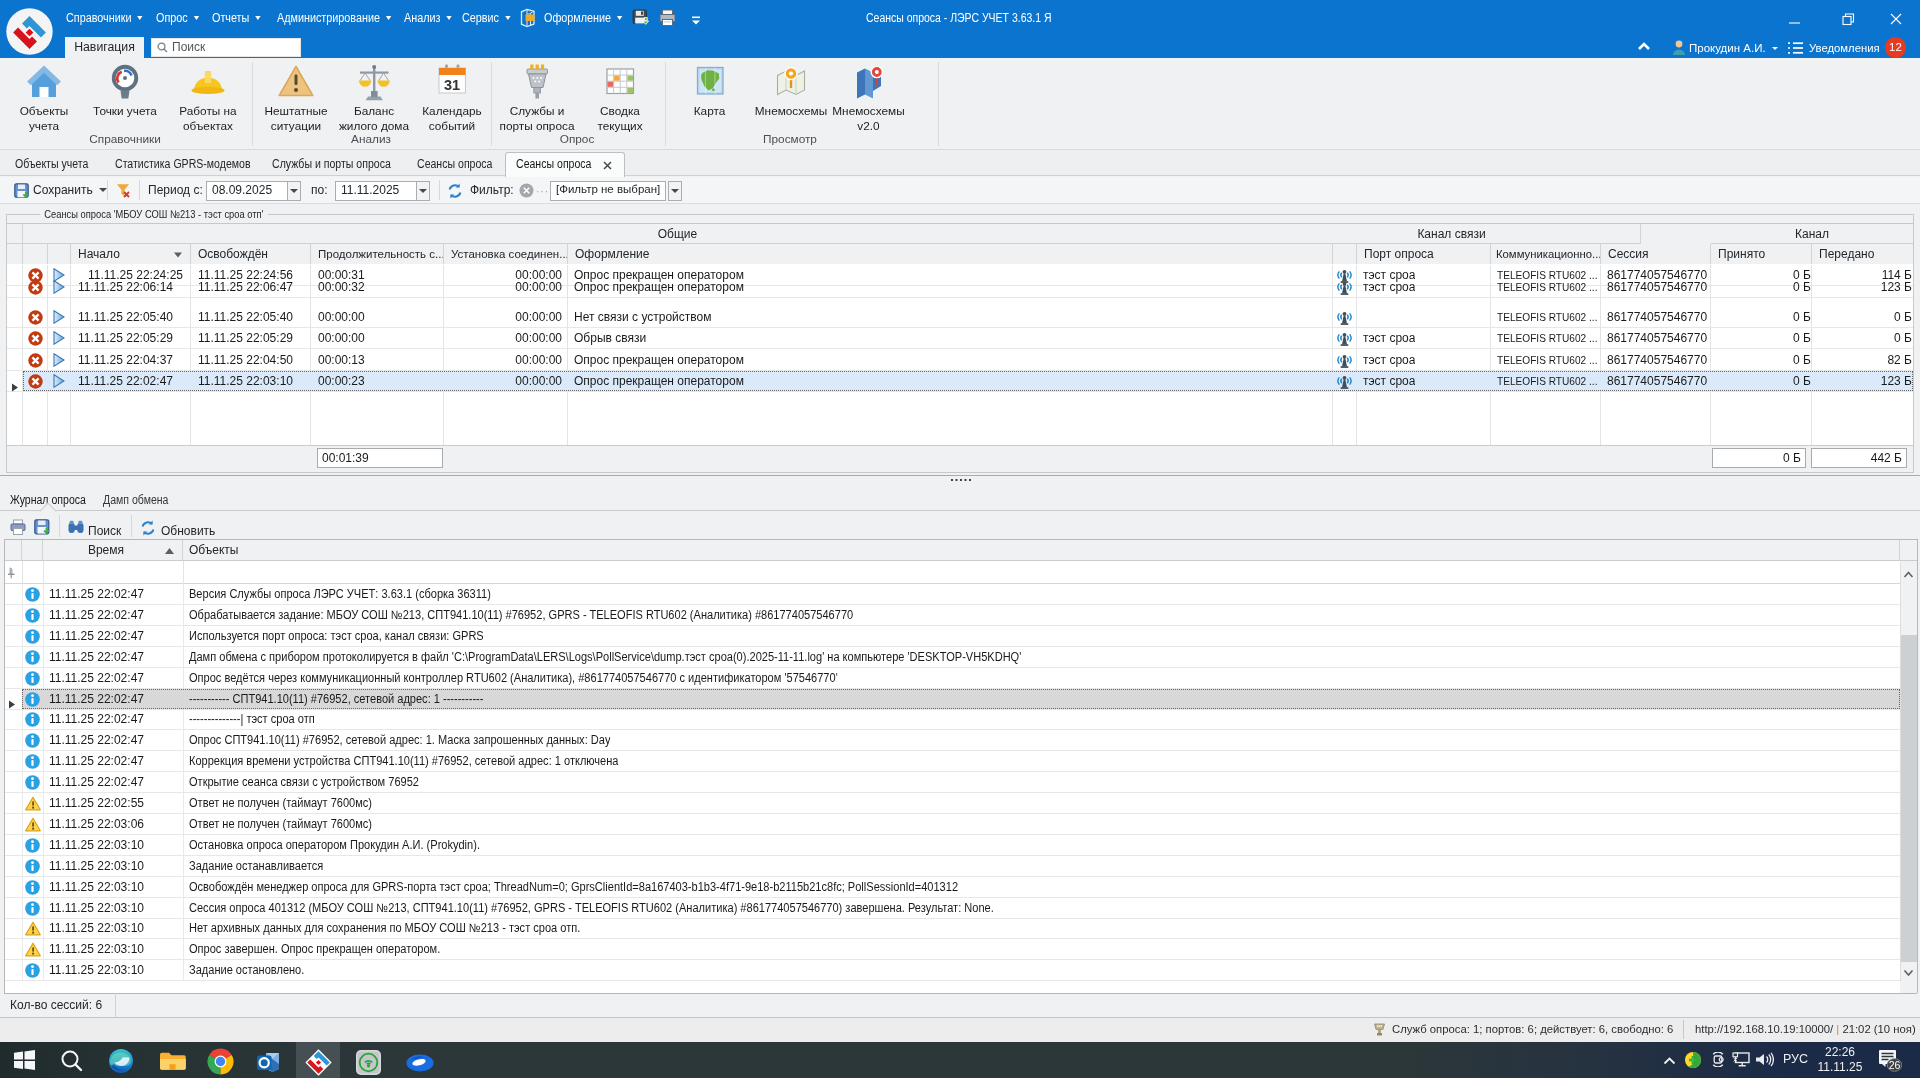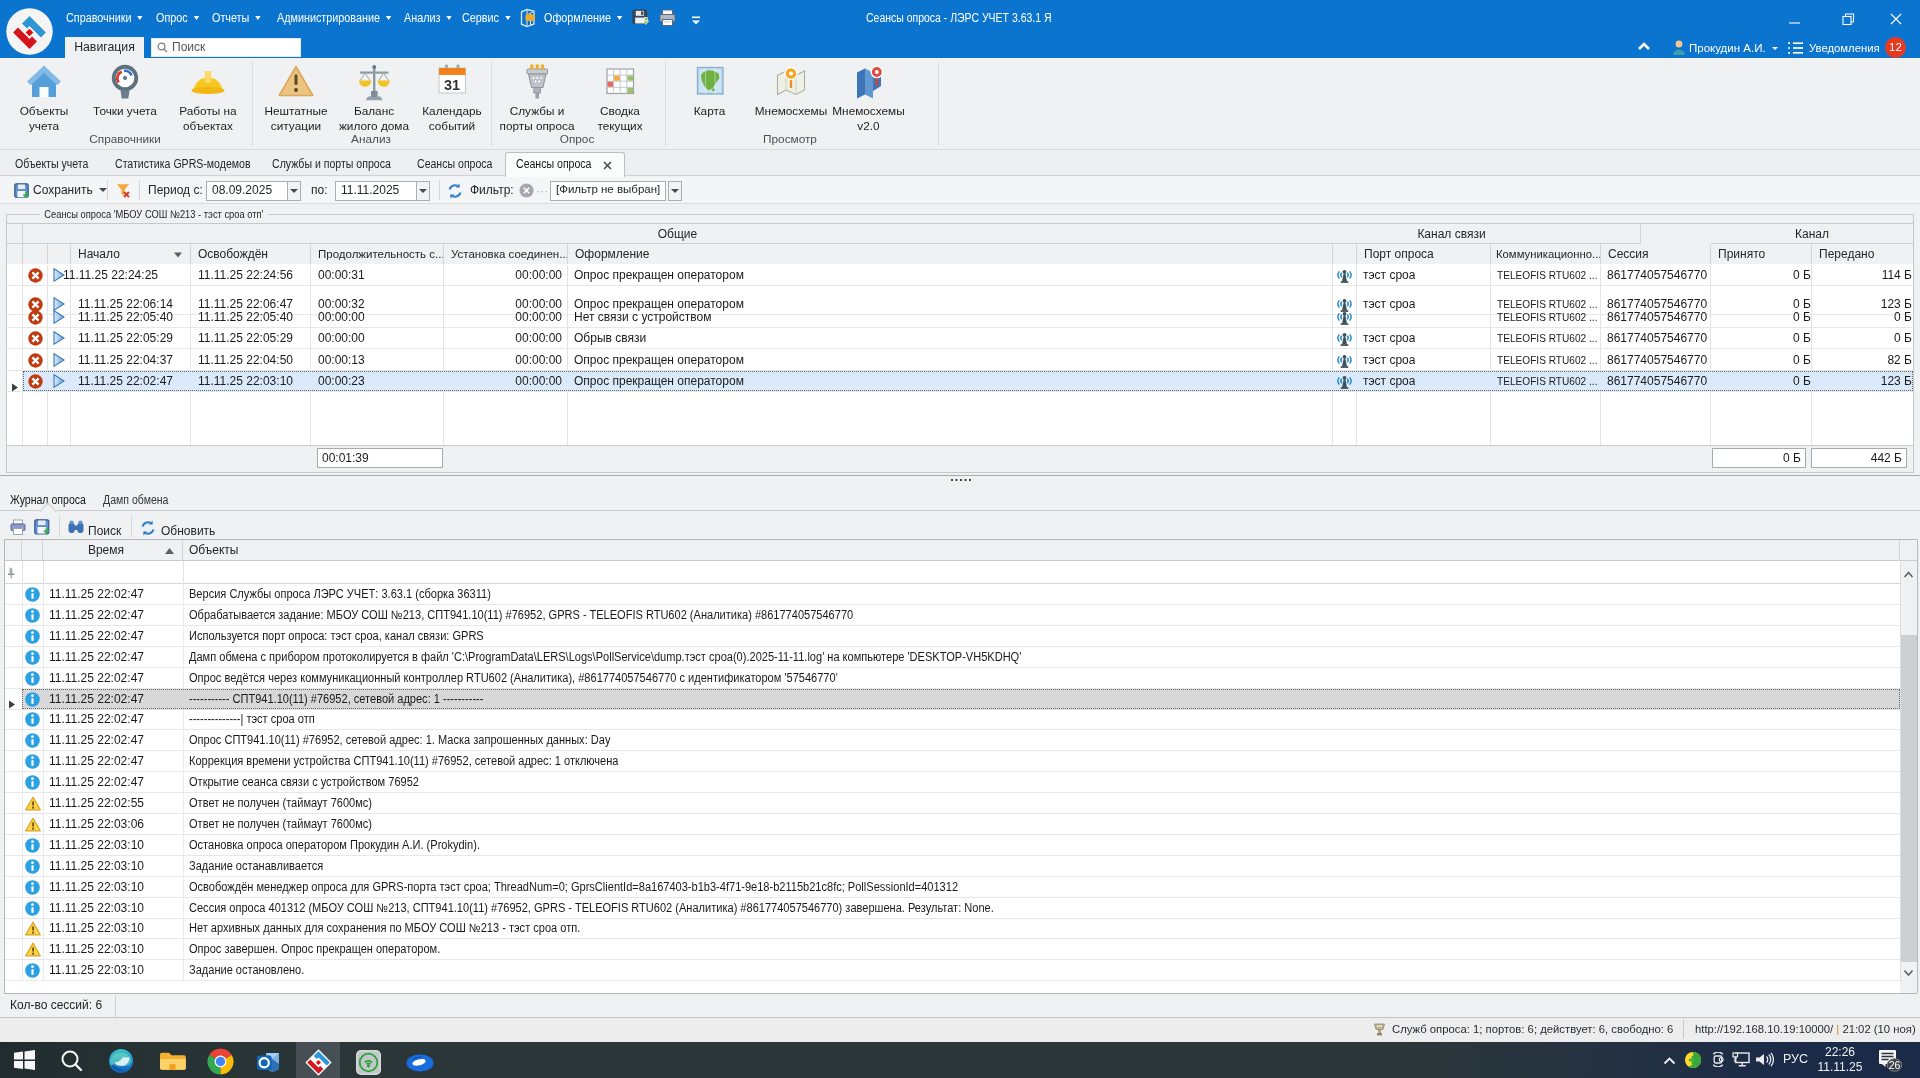--- a/index.html
+++ b/index.html
@@ -310,21 +310,21 @@
   </svg>
 
 <div class="grow" style="top:265px">
 <span class="gc" style="left:21px;top:3px"><svg width="15" height="15">
         <circle cx="7.5" cy="7.5" r="7.2" fill="#c23a10"></circle>
         <path d="M4.4,4.4 L10.6,10.6 M10.6,4.4 L4.4,10.6" stroke="#fff" stroke-width="2.3"></path>
       </svg></span>
 <span class="gc" style="left:46px;top:3px"><svg width="12" height="14">
         <path d="M1,0.8 L11,7 L1,13.2 Z" fill="url(#pg)" stroke="#3c78b4" stroke-width="1.1"></path>
       </svg></span>
-<span class="gc" style="left:56px">11.11.25 22:24:25</span>
+<span class="gc" style="left:81px">11.11.25 22:24:25</span>
     <span class="gc" style="left:191px">11.11.25 22:24:56</span>
     <span class="gc" style="left:311px">00:00:31</span>
     <span class="gc" style="left:437px;width:118px;text-align:right">00:00:00</span>
     <span class="gc" style="left:567px">Опрос прекращен оператором</span>
 <span class="gc" style="left:1329px;top:2px"><svg width="17" height="17">
         <g stroke="#1d86c8" stroke-width="1.4" fill="none">
           <path d="M3.4,4.4 a5.5,5.5 0 0 0 0,7.2"></path>
           <path d="M5.8,5.8 a3.2,3.2 0 0 0 0,4.4"></path>
           <path d="M13.6,4.4 a5.5,5.5 0 0 1 0,7.2"></path>
           <path d="M11.2,5.8 a3.2,3.2 0 0 1 0,4.4"></path>
@@ -334,21 +334,21 @@
           <path d="M7.7,6.2 h1.6 L11,14.6 h-5 Z"></path>
           <rect x="4.7" y="14.2" width="7.6" height="1.7"></rect>
         </g>
       </svg></span>
 <span class="gc" style="left:1356px">тэст сроа</span>
     <span class="gc" style="left:1490px;font-size:11px;transform:scaleX(0.92);transform-origin:left center">TELEOFIS RTU602 ...</span>
     <span class="gc" style="left:1600px">861774057546770</span>
     <span class="gc" style="left:1704px;width:100px;text-align:right">0 Б</span>
     <span class="gc" style="left:1805px;width:100px;text-align:right">114 Б</span>
   </div>
-<div class="grow" style="top:294px">
+<div class="grow" style="top:277px">
 <span class="gc" style="left:21px;top:3px"><svg width="15" height="15">
         <circle cx="7.5" cy="7.5" r="7.2" fill="#c23a10"></circle>
         <path d="M4.4,4.4 L10.6,10.6 M10.6,4.4 L4.4,10.6" stroke="#fff" stroke-width="2.3"></path>
       </svg></span>
 <span class="gc" style="left:46px;top:3px"><svg width="12" height="14">
         <path d="M1,0.8 L11,7 L1,13.2 Z" fill="url(#pg)" stroke="#3c78b4" stroke-width="1.1"></path>
       </svg></span>
 <span class="gc" style="left:71px">11.11.25 22:06:14</span>
     <span class="gc" style="left:191px">11.11.25 22:06:47</span>
     <span class="gc" style="left:311px">00:00:32</span>

